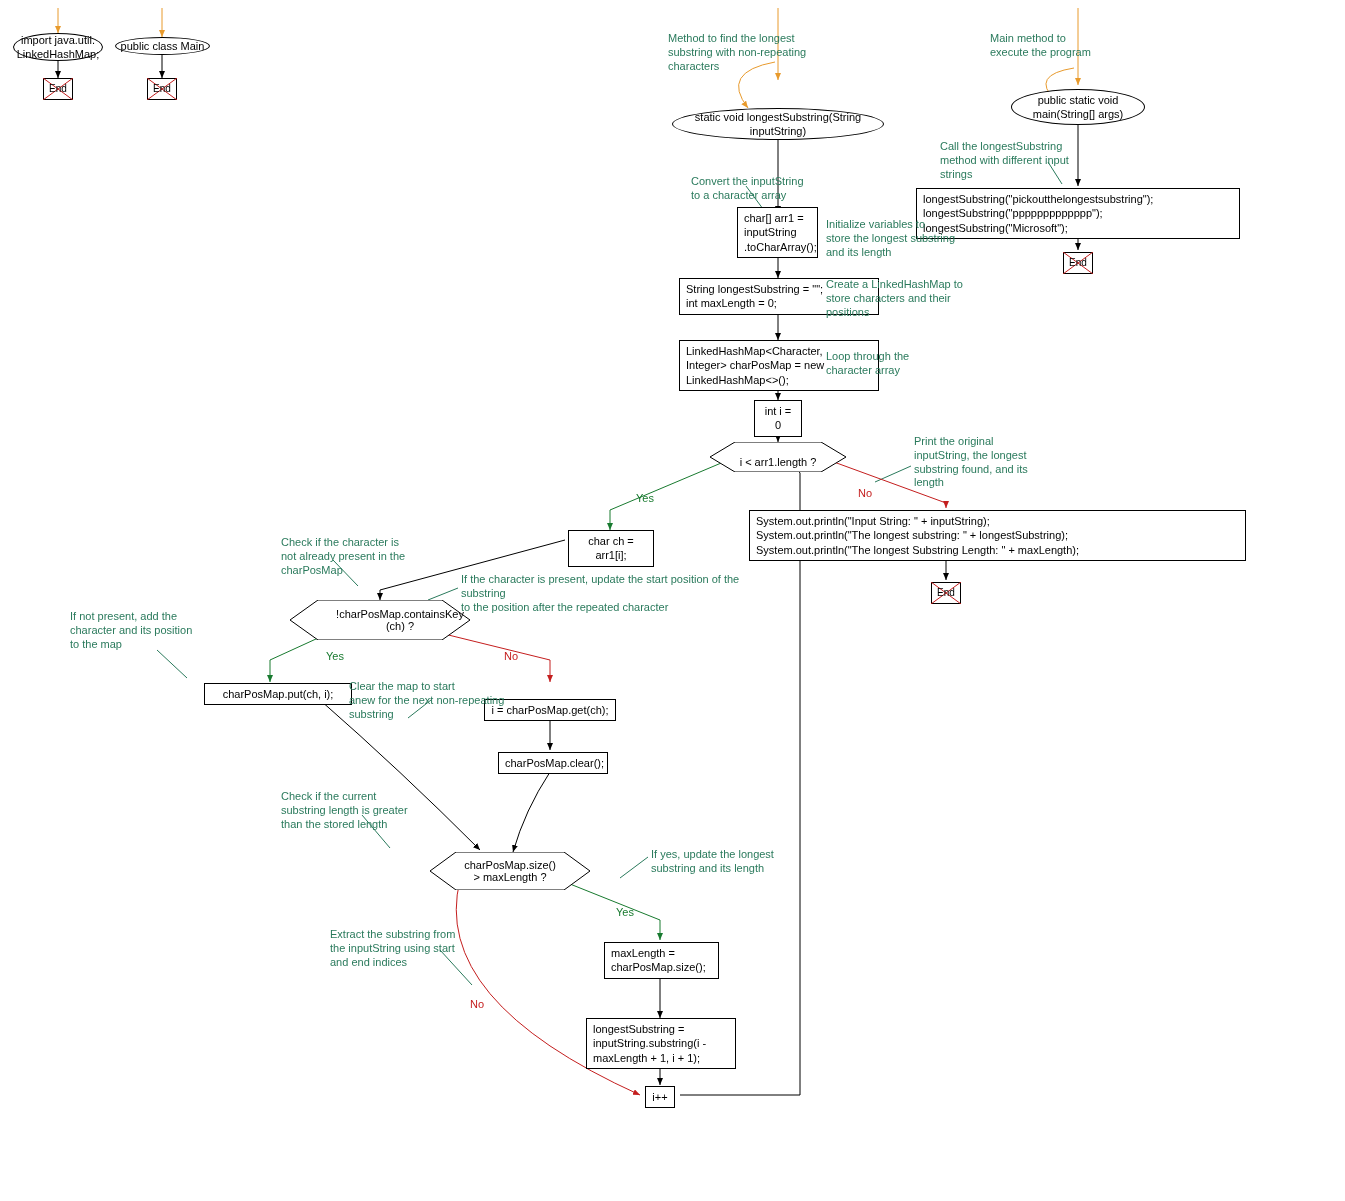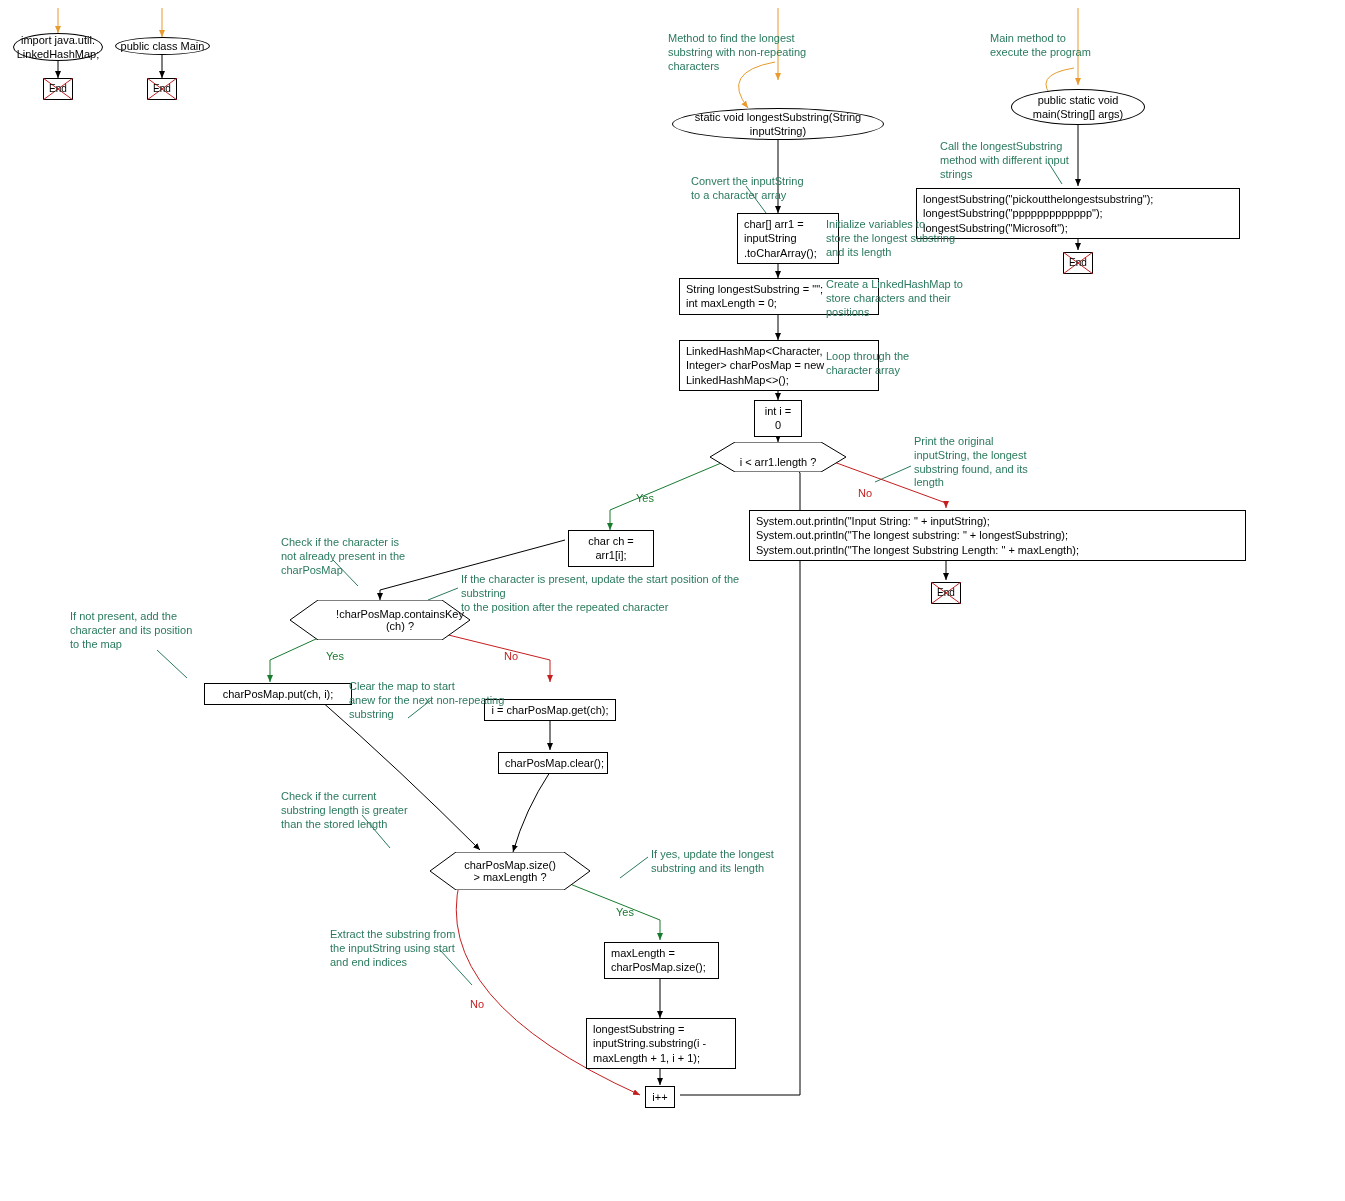--- a/index.html
+++ b/index.html
@@ -167,21 +167,21 @@
 </div>
 
 <div class="node ellipse" style="left:672px; top:108px; width:212px; height:32px;">
   <span style="white-space:pre-line;">static void longestSubstring(String<br>inputString)</span>
 </div>
 
 <div class="node ellipse" style="left:1011px; top:89px; width:134px; height:36px;">
   <span style="white-space:pre-line;">public static void<br>main(String[] args)</span>
 </div>
 
-<div class="node rect" style="left:737px; top:213px; width:102px;">
+<div class="node rect" style="left:737px; top:207px; width:81px;">
   <span style="white-space:pre-line;">char[] arr1 =<br>inputString<br>.toCharArray();</span>
 </div>
 
 <div class="node rect" style="left:679px; top:278px; width:200px;">
   <span style="white-space:pre-line;">String longestSubstring = "";<br>int maxLength = 0;</span>
 </div>
 
 <div class="node rect" style="left:679px; top:340px; width:200px;">
   <span style="white-space:pre-line;">LinkedHashMap&lt;Character,<br>Integer&gt; charPosMap = new<br>LinkedHashMap&lt;&gt;();</span>
 </div>

